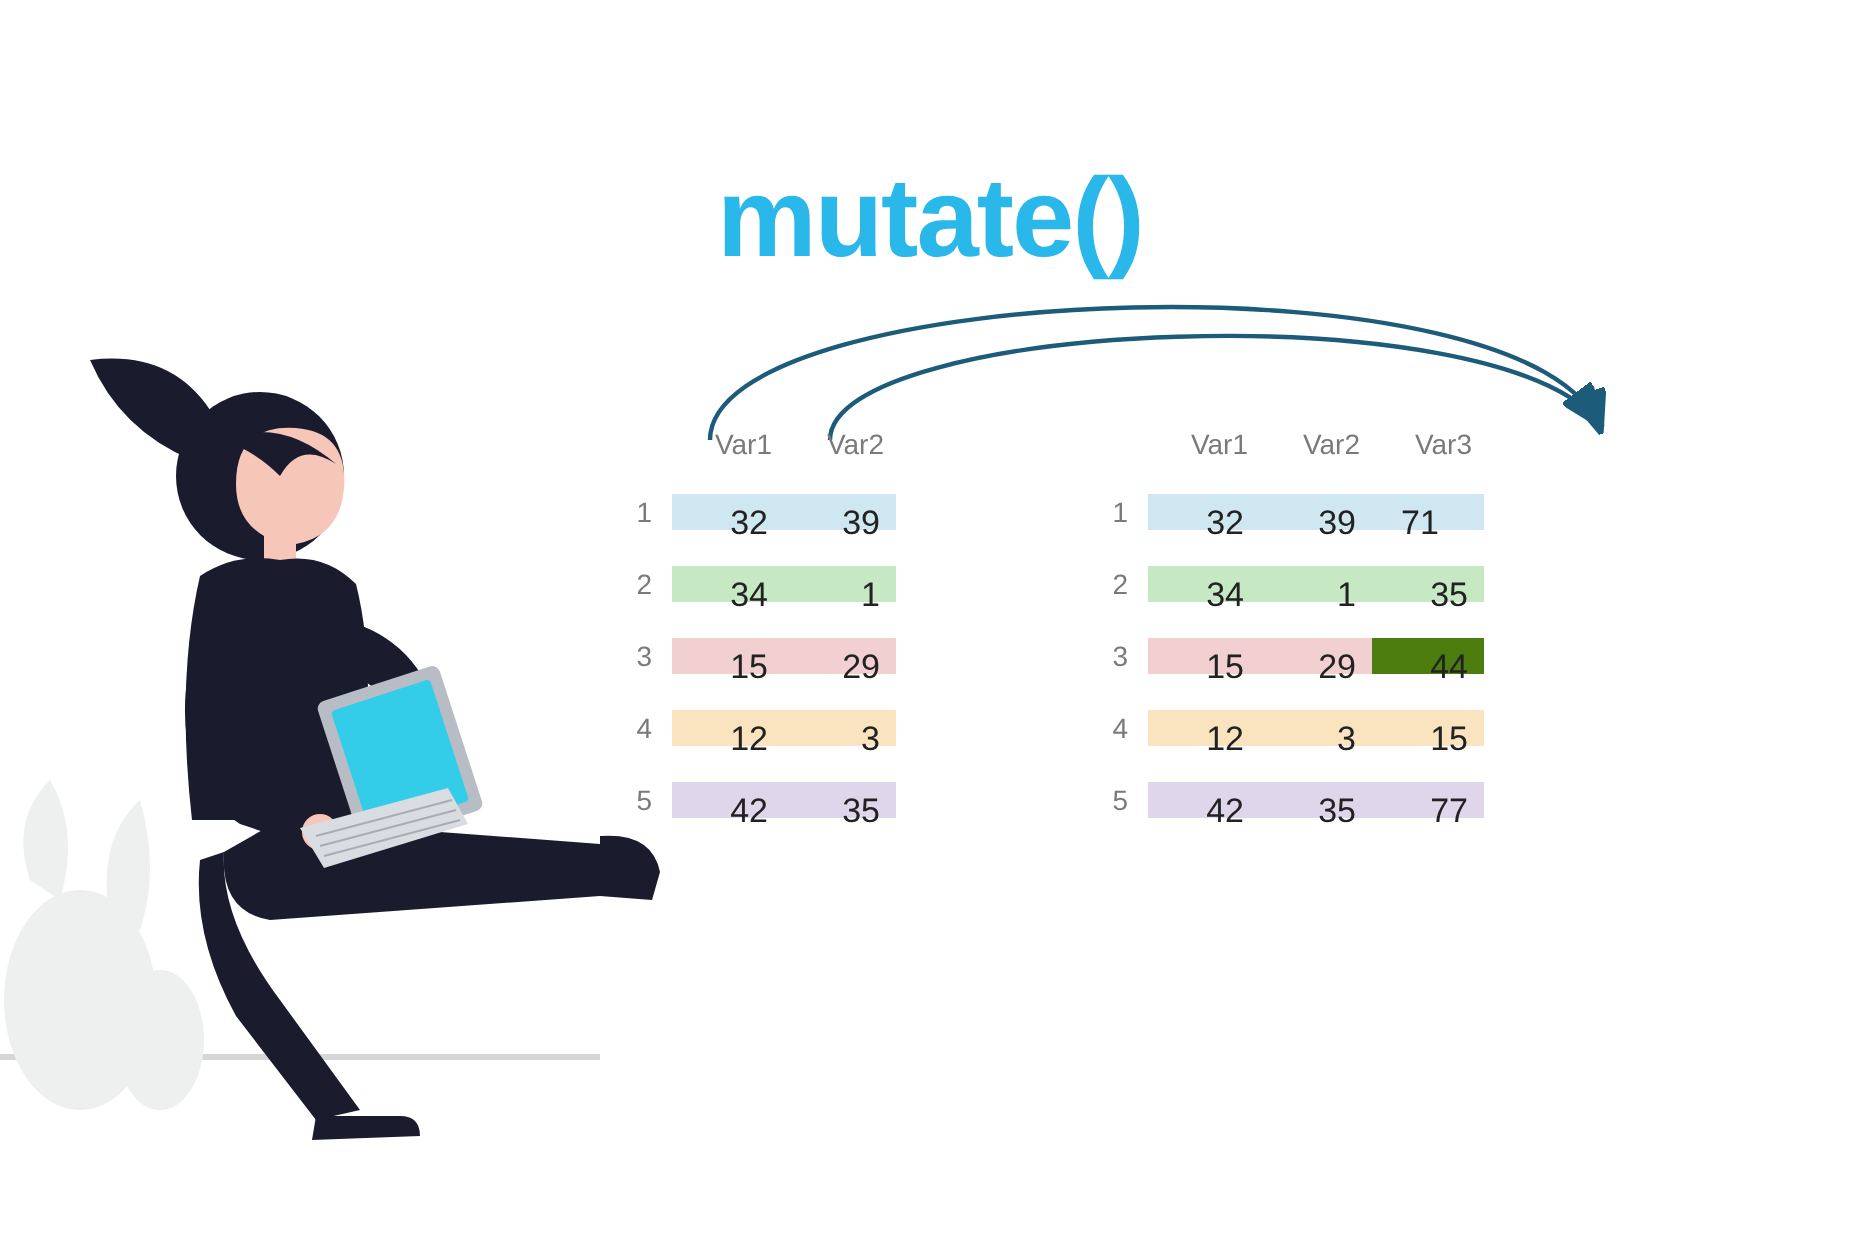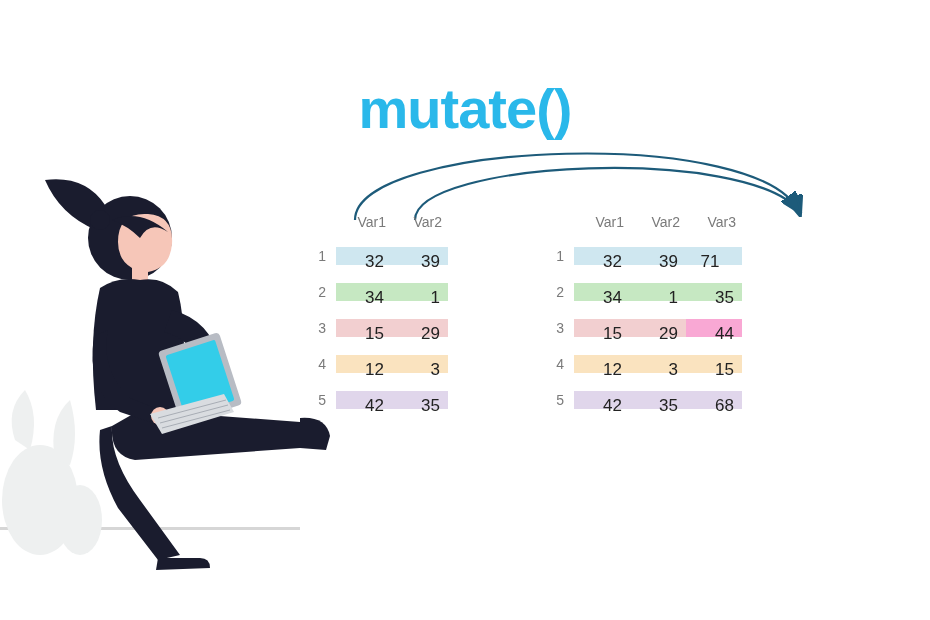--- a/index.html
+++ b/index.html
@@ -157,33 +157,33 @@
       <div class="data-row">
         <div class="idx">2</div>
         <div class="cell" style="background: rgb(198, 232, 194);">34</div>
         <div class="cell" style="background: rgb(198, 232, 194);">1</div>
         <div class="cell" style="background: rgb(198, 232, 194);">35</div>
       </div>
       <div class="data-row">
         <div class="idx">3</div>
         <div class="cell" style="background: rgb(242, 207, 208);">15</div>
         <div class="cell" style="background: rgb(242, 207, 208);">29</div>
-        <div class="cell" style="background: #f9a8d4;">44</div>
+        <div class="cell" style="background: #4d7c0f;">44</div>
       </div>
       <div class="data-row">
         <div class="idx">4</div>
         <div class="cell" style="background: rgb(250, 227, 191);">12</div>
         <div class="cell" style="background: rgb(250, 227, 191);">3</div>
         <div class="cell" style="background: rgb(250, 227, 191);">15</div>
       </div>
       <div class="data-row">
         <div class="idx">5</div>
         <div class="cell" style="background: rgb(224, 214, 235);">42</div>
         <div class="cell" style="background: rgb(224, 214, 235);">35</div>
-        <div class="cell" style="background: rgb(224, 214, 235);">68</div>
+        <div class="cell" style="background: rgb(224, 214, 235);">77</div>
       </div>
     </div>
 </div>
 
 <div class="ledge"></div>
 
 <svg class="person" viewBox="0 0 330 420">
 
   <g fill="#eef0f0">
     <ellipse cx="40" cy="340" rx="38" ry="55"></ellipse>

